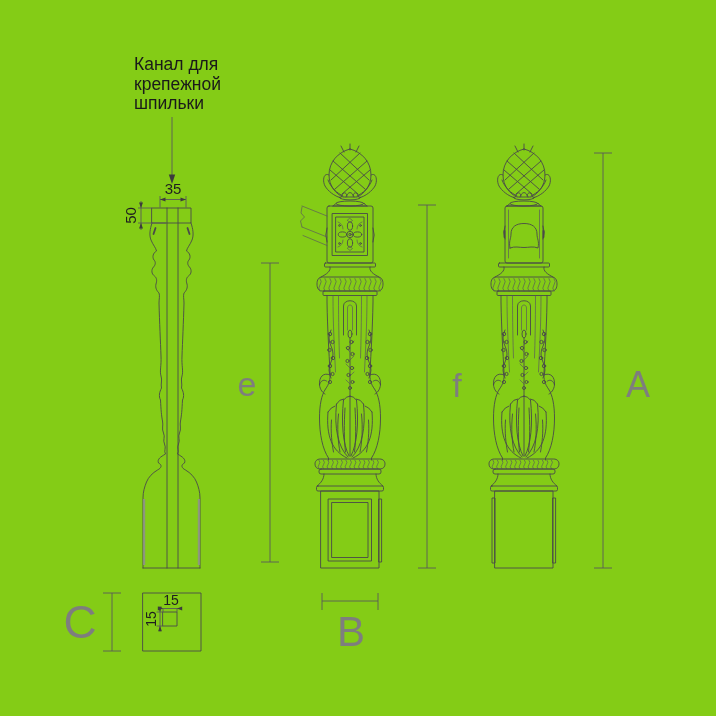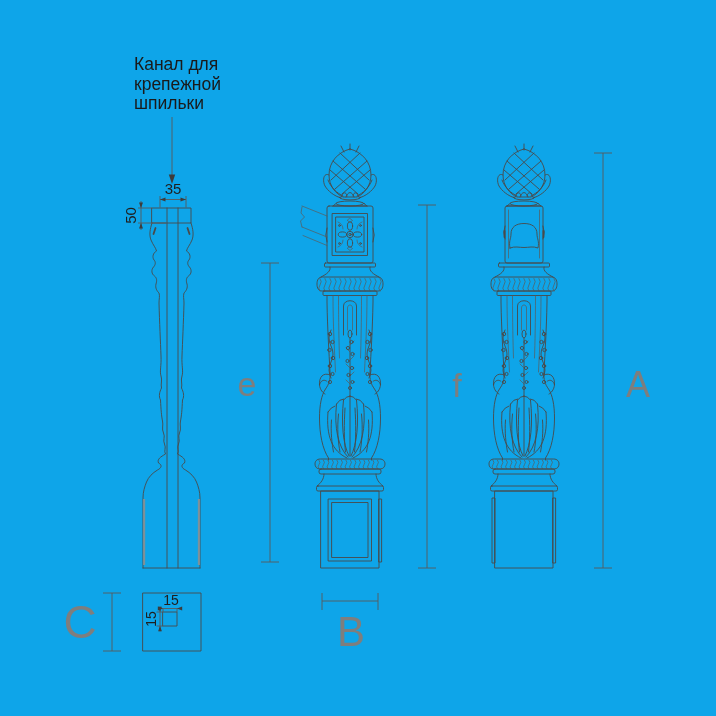--- a/index.html
+++ b/index.html
@@ -1,16 +1,16 @@
 <!DOCTYPE html>
 <html><head>
 <meta charset="utf-8">
 <style>
   html,body{margin:0;padding:0;background:#fff;}
-  #canvas{position:relative;width:716px;height:716px;background:#0ea5e9;overflow:hidden;
+  #canvas{position:relative;width:716px;height:716px;background:#84cc16;overflow:hidden;
           font-family:"Liberation Sans","DejaVu Sans",sans-serif;}
   svg{position:absolute;left:0;top:0;}
   .draw{stroke:#4a4a4a;stroke-width:.9;fill:none;stroke-linecap:round;stroke-linejoin:round;}
   .fine{stroke:#5a5a5a;stroke-width:.7;fill:none;stroke-linecap:round;}
   .dimline{stroke:#5a5a5a;stroke-width:.9;fill:none;}
   .dimarrow{fill:#3c3c3c;stroke:none;}
   .dim-num{font-family:"Liberation Sans","DejaVu Sans",sans-serif;font-size:15px;fill:#1f1f1f;}
   .dim-num-sm{font-family:"Liberation Sans","DejaVu Sans",sans-serif;font-size:14px;fill:#1f1f1f;}
   .big-label{font-family:"Liberation Sans","DejaVu Sans",sans-serif;fill:#7e7e7e;}
   .lbl-ef{font-size:34px;}

